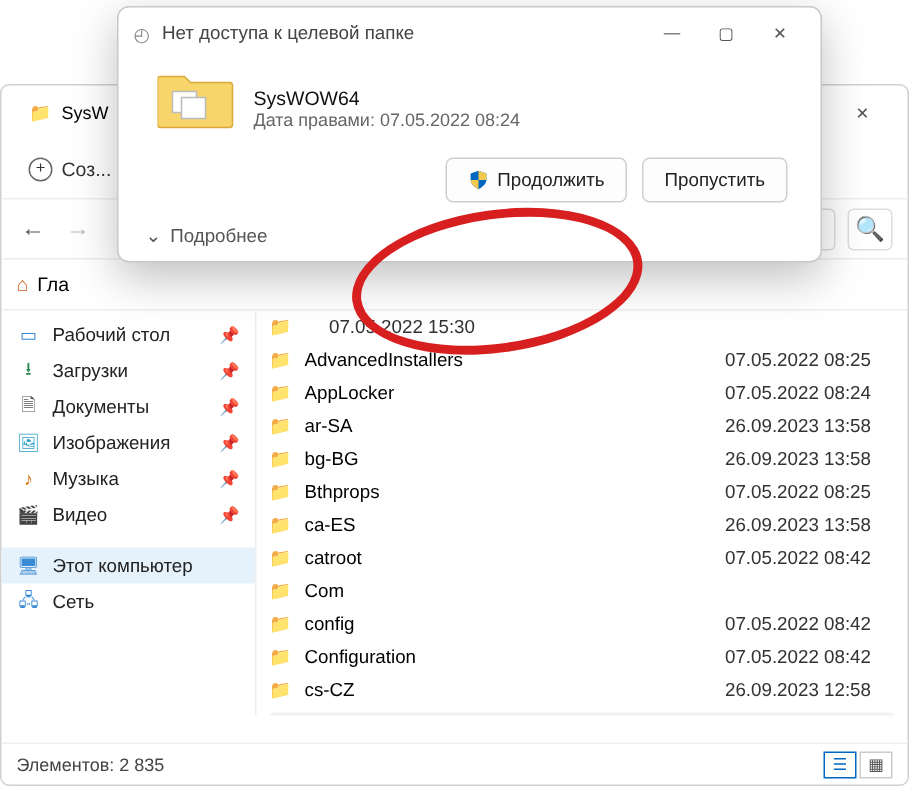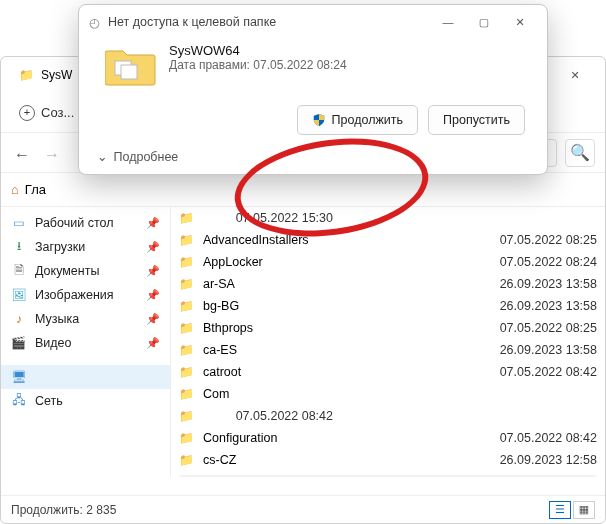--- a/index.html
+++ b/index.html
@@ -27,37 +27,37 @@
   .sidebar { width: 170px; border-right: 1px solid #eee; padding: 4px 0; }
   .side-item { display: flex; align-items: center; gap: 8px; padding: 4px 10px; font-size: 12.5px; color: #222; }
   .side-item .pin { margin-left: auto; color: #aaa; font-size: 11px; }
   .side-sep { height: 10px; }
   .side-item.sel { background: #e5f1fb; }
   .ico { width: 16px; height: 16px; display: inline-flex; align-items: center; justify-content: center; font-size: 12px; }
 
   .filelist { flex: 1; overflow: hidden; font-size: 12.5px; }
   .row { display: flex; align-items: center; height: 22px; padding: 0 8px; gap: 8px; }
   .row .name { flex: 1; white-space: nowrap; overflow: hidden; text-overflow: ellipsis; }
-  .row .date { width: 130px; text-align: right; color: #333; white-space: nowrap; }
+  .row .date { width: 130px; text-align: center; color: #333; white-space: nowrap; }
   .folder-ico { color: #f3c24b; }
   .scroll-hint { height: 12px; margin: 4px 8px 0 8px; background: #f2f2f2; border-radius: 4px; }
 
   .statusbar { position: absolute; left: 0; right: 0; bottom: 0; height: 28px; border-top: 1px solid #eee; display: flex; align-items: center; padding: 0 10px; font-size: 12px; color: #444; }
   .viewbtns { margin-left: auto; display: flex; gap: 2px; }
   .viewbtn { width: 22px; height: 18px; border: 1px solid #ccc; display: flex; align-items: center; justify-content: center; font-size: 11px; color: #555; }
   .viewbtn.active { border-color: #0067c0; color: #0067c0; }
 
   
   .dialog { position: absolute; left: 78px; top: 4px; width: 470px; background: #fff; border: 1px solid #c8c8c8; border-radius: 8px; box-shadow: 0 10px 30px rgba(0,0,0,0.25); padding-bottom: 10px; }
   .dlg-titlebar { height: 34px; display: flex; align-items: center; padding: 0 10px; gap: 8px; font-size: 12.5px; color: #444; }
   .dlg-titlebar .win-controls { margin-left: auto; }
   .dlg-titlebar .win-btn { width: 34px; height: 24px; font-size: 11px; }
   .dlg-body { padding: 4px 18px 0 18px; }
   .dlg-msg { font-size: 12.5px; color: #222; line-height: 1.35; margin-bottom: 10px; }
-  .dlg-folder { display: flex; gap: 12px; align-items: flex-start; margin-bottom: 18px; padding-left: 8px; }
+  .dlg-folder { display: flex; gap: 12px; align-items: flex-end; margin-bottom: 18px; padding-left: 8px; }
   .big-folder { width: 52px; height: 44px; position: relative; }
   .big-folder svg { width: 52px; height: 44px; }
   .folder-meta .fname { font-size: 13px; color: #111; }
   .folder-meta .fdate { font-size: 12px; color: #666; }
   .dlg-buttons { display: flex; gap: 10px; justify-content: flex-end; padding: 0 4px 8px 4px; }
   .btn { height: 30px; padding: 0 14px; border: 1px solid #cfcfcf; border-radius: 5px; background: #fdfdfd; font-size: 12.5px; display: flex; align-items: center; gap: 6px; color: #222; }
   .shield { width: 14px; height: 14px; }
   .dlg-more { padding: 6px 18px 0 18px; display: flex; align-items: center; gap: 6px; font-size: 12.5px; color: #555; }
   .red-circle { position: absolute; left: 155px; top: 135px; width: 195px; height: 95px; border: 6px solid #d81f1f; border-radius: 50%; transform: rotate(-8deg); pointer-events: none; }
 </style>
@@ -128,20 +128,21 @@
         <span class="pin">📌</span>
       </div>
       <div class="side-item">
         <span class="ico" style="color:#7a4fc1">🎬</span>
         <span>Видео</span>
         <span class="pin">📌</span>
       </div>
       <div class="side-sep"></div>
       <div class="side-item sel">
         <span class="ico" style="color:#3a8bd6">🖥</span>
+        <span>Этот компьютер</span>
       </div>
       <div class="side-item">
         <span class="ico" style="color:#3a8bd6">🖧</span>
         <span>Сеть</span>
       </div>
     </div>
 
     <div class="filelist">
       <div id="file-rows">
           <div class="row">
@@ -182,39 +183,40 @@
             <span class="ico folder-ico">📁</span>
             <span class="name">catroot</span>
             <span class="date">07.05.2022 08:42</span>
           </div>
           <div class="row">
             <span class="ico folder-ico">📁</span>
             <span class="name">Com</span>
           </div>
           <div class="row">
             <span class="ico folder-ico">📁</span>
+            <span class="name">config</span>
             <span class="date">07.05.2022 08:42</span>
           </div>
           <div class="row">
             <span class="ico folder-ico">📁</span>
             <span class="name">Configuration</span>
             <span class="date">07.05.2022 08:42</span>
           </div>
           <div class="row">
             <span class="ico folder-ico">📁</span>
             <span class="name">cs-CZ</span>
             <span class="date">26.09.2023 12:58</span>
           </div>
         </div>
       <div class="scroll-hint"></div>
     </div>
   </div>
 
   <div class="statusbar">
-    <span>Продолжить:</span>&nbsp;
+    <span>Элементов:</span>&nbsp;
     <span>2 835</span>
     <div class="viewbtns">
       <div class="viewbtn active">☰</div>
       <div class="viewbtn">▦</div>
     </div>
   </div>
 </div>
 
 <div class="dialog">
   <div class="dlg-titlebar">

